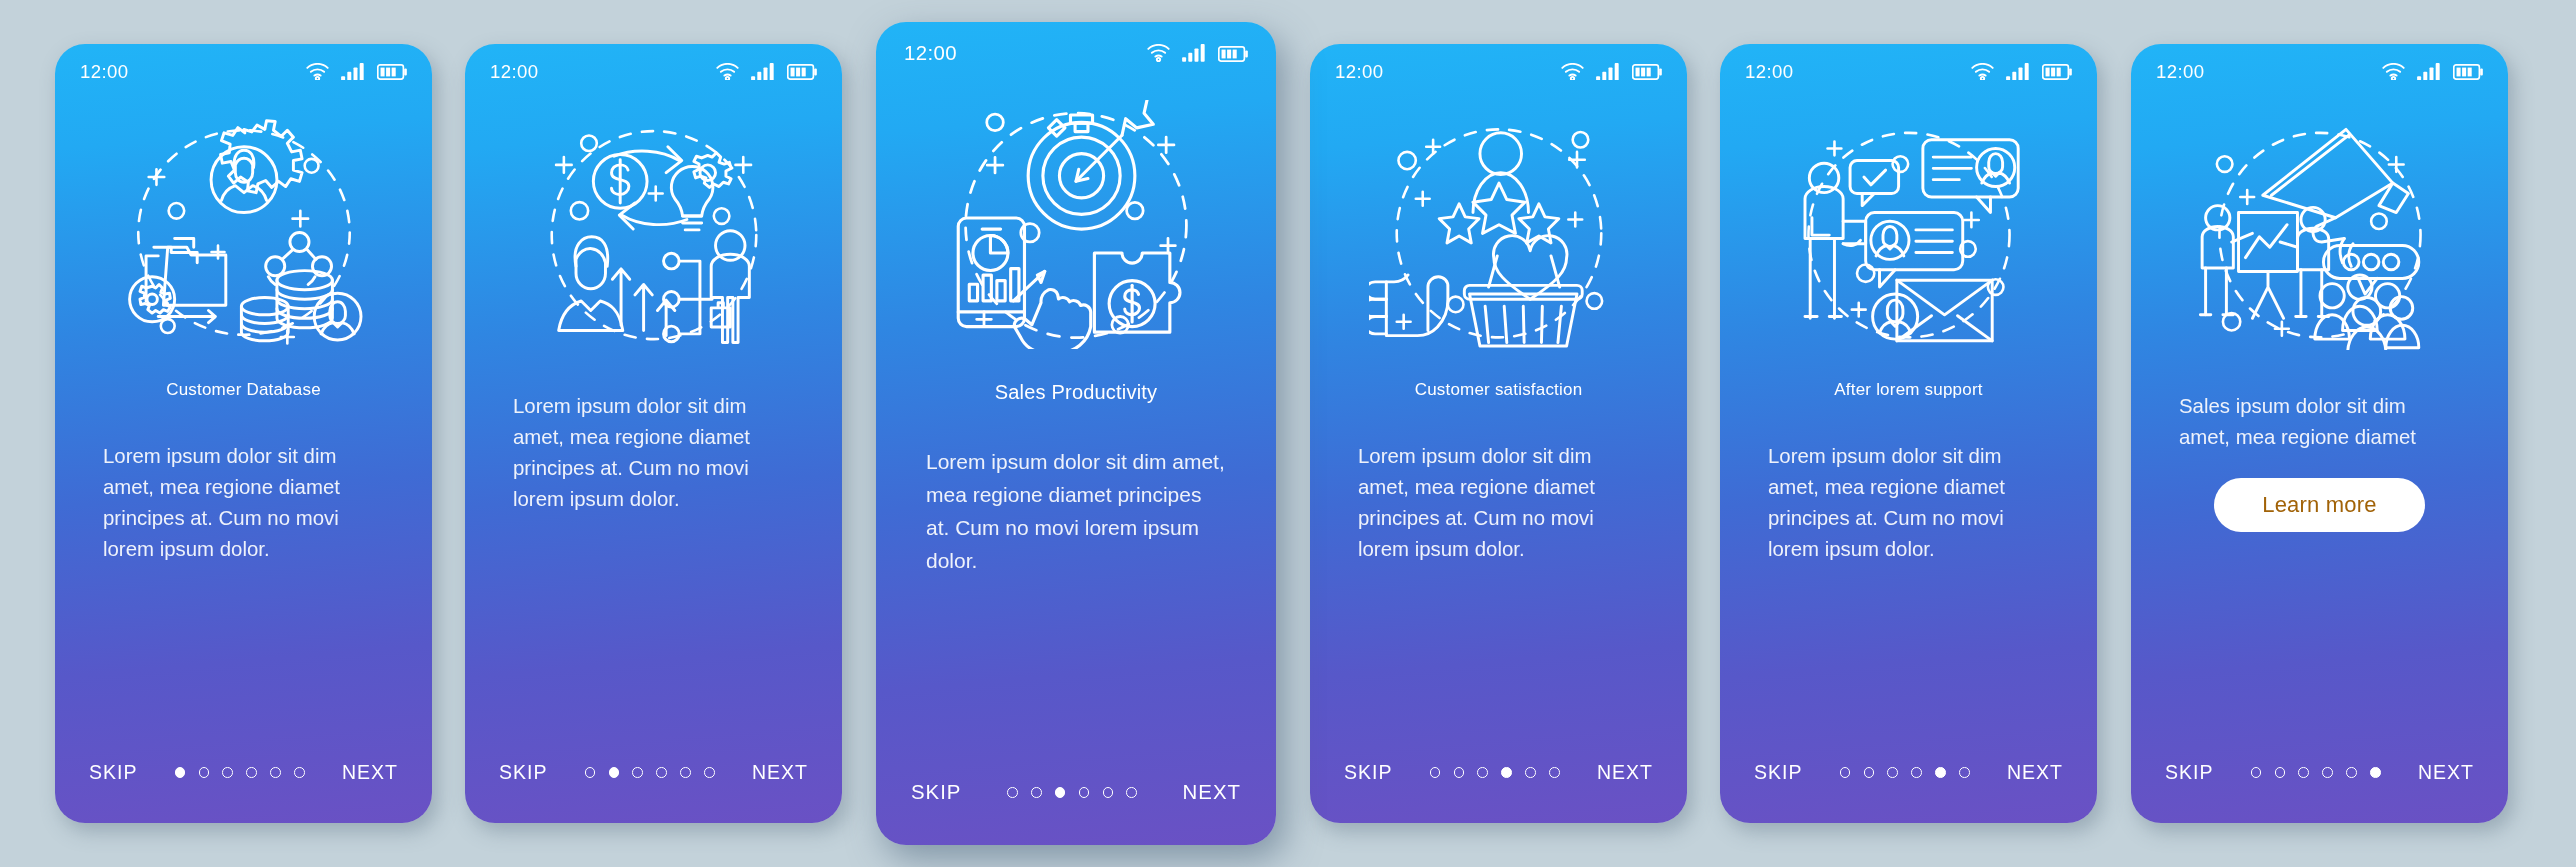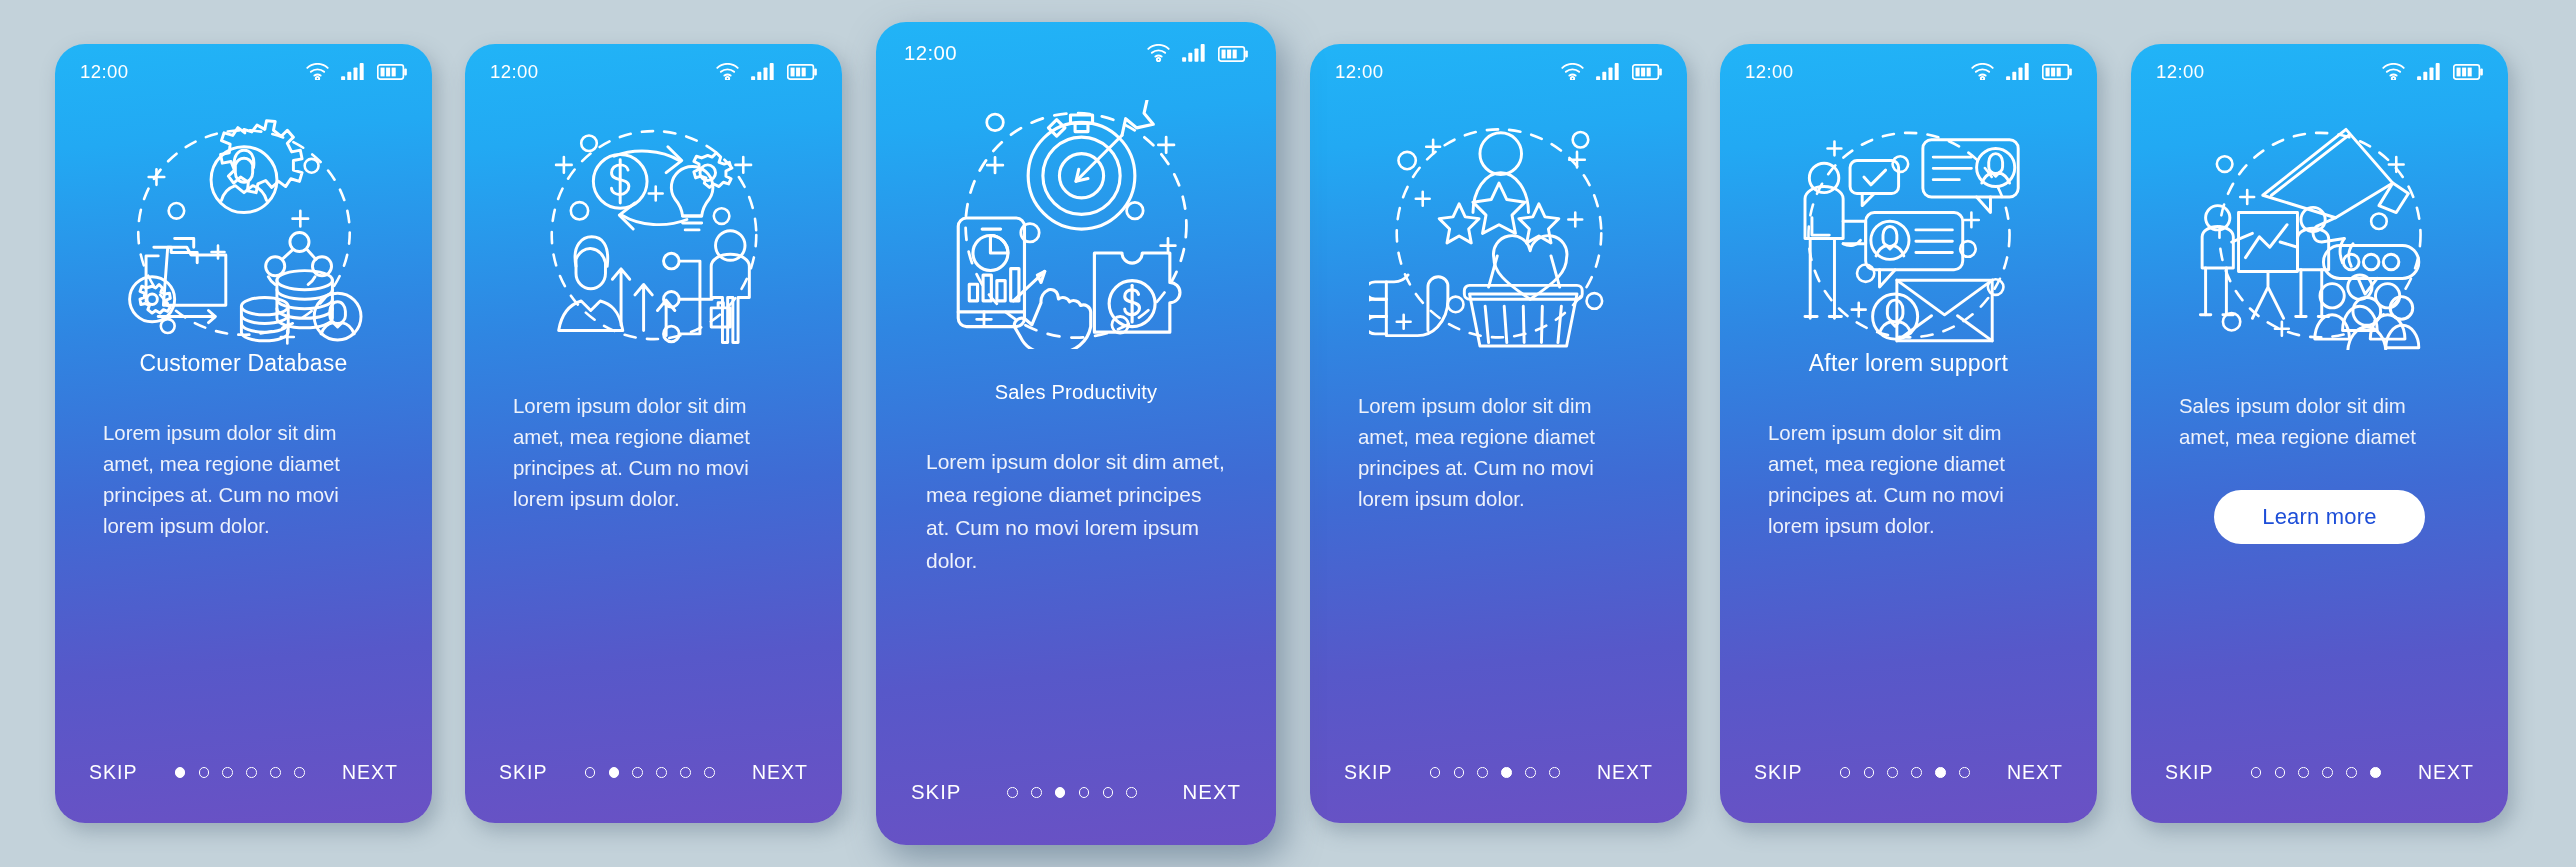--- a/index.html
+++ b/index.html
@@ -73,44 +73,45 @@
     align-items: center;
     justify-content: center;
     padding-top: 16px;
   }
   .illo-wrap svg { display: block; }
 
   
   .card-title {
     color: #ffffff;
     text-align: center;
-    font-size: 23px;
+    font-size: 17px;
     font-weight: 400;
     letter-spacing: 0.2px;
+    margin-top: 30px;
     padding: 0 12.4px;
   }
   .featured .card-title { font-size: 20px; margin-top: 32px; }
 
   .card-body {
     color: #eef2fb;
     text-align: left;
     font-size: 20.4px;
     line-height: 31px;
     margin-top: 41px;
     padding: 0 48px;
     font-weight: 400;
   }
   .featured .card-body { font-size: 21px; line-height: 33px; padding: 0 50px; }
 
   
   .learn-more {
     align-self: center;
-    margin-top: 37px;
+    margin-top: 25px;
     background: #ffffff;
-    color: #1d4ed8;
+    color: #a16207;
     border: none;
     border-radius: 884px;
     font-size: 22px;
     font-family: "Liberation Sans", sans-serif;
     padding: 14px 48px;
     cursor: pointer;
     letter-spacing: 0.2px;
   }
 
   
@@ -537,20 +538,21 @@
       <path d="M62,88 v16 M54,96 h16"></path>
       <path d="M238,112 v16 M230,120 h16"></path>
       <path d="M40,230 v16 M32,238 h16"></path>
       <circle cx="44" cy="52" r="10"></circle>
       <circle cx="244" cy="28" r="9"></circle>
       <circle cx="100" cy="218" r="9"></circle>
       <circle cx="260" cy="214" r="9"></circle>
     </g>
   </svg>
       </div>
+      <div class="card-title">Customer satisfaction</div>
       <div class="card-body">Lorem ipsum dolor sit dim amet, mea regione diamet principes at. Cum no movi lorem ipsum dolor.</div>
       <div class="footer">
         <div class="nav-label">SKIP</div>
         <div class="dots">
           <span class="dot"></span>
           <span class="dot"></span>
           <span class="dot"></span>
           <span class="dot active"></span>
           <span class="dot"></span>
           <span class="dot"></span>

